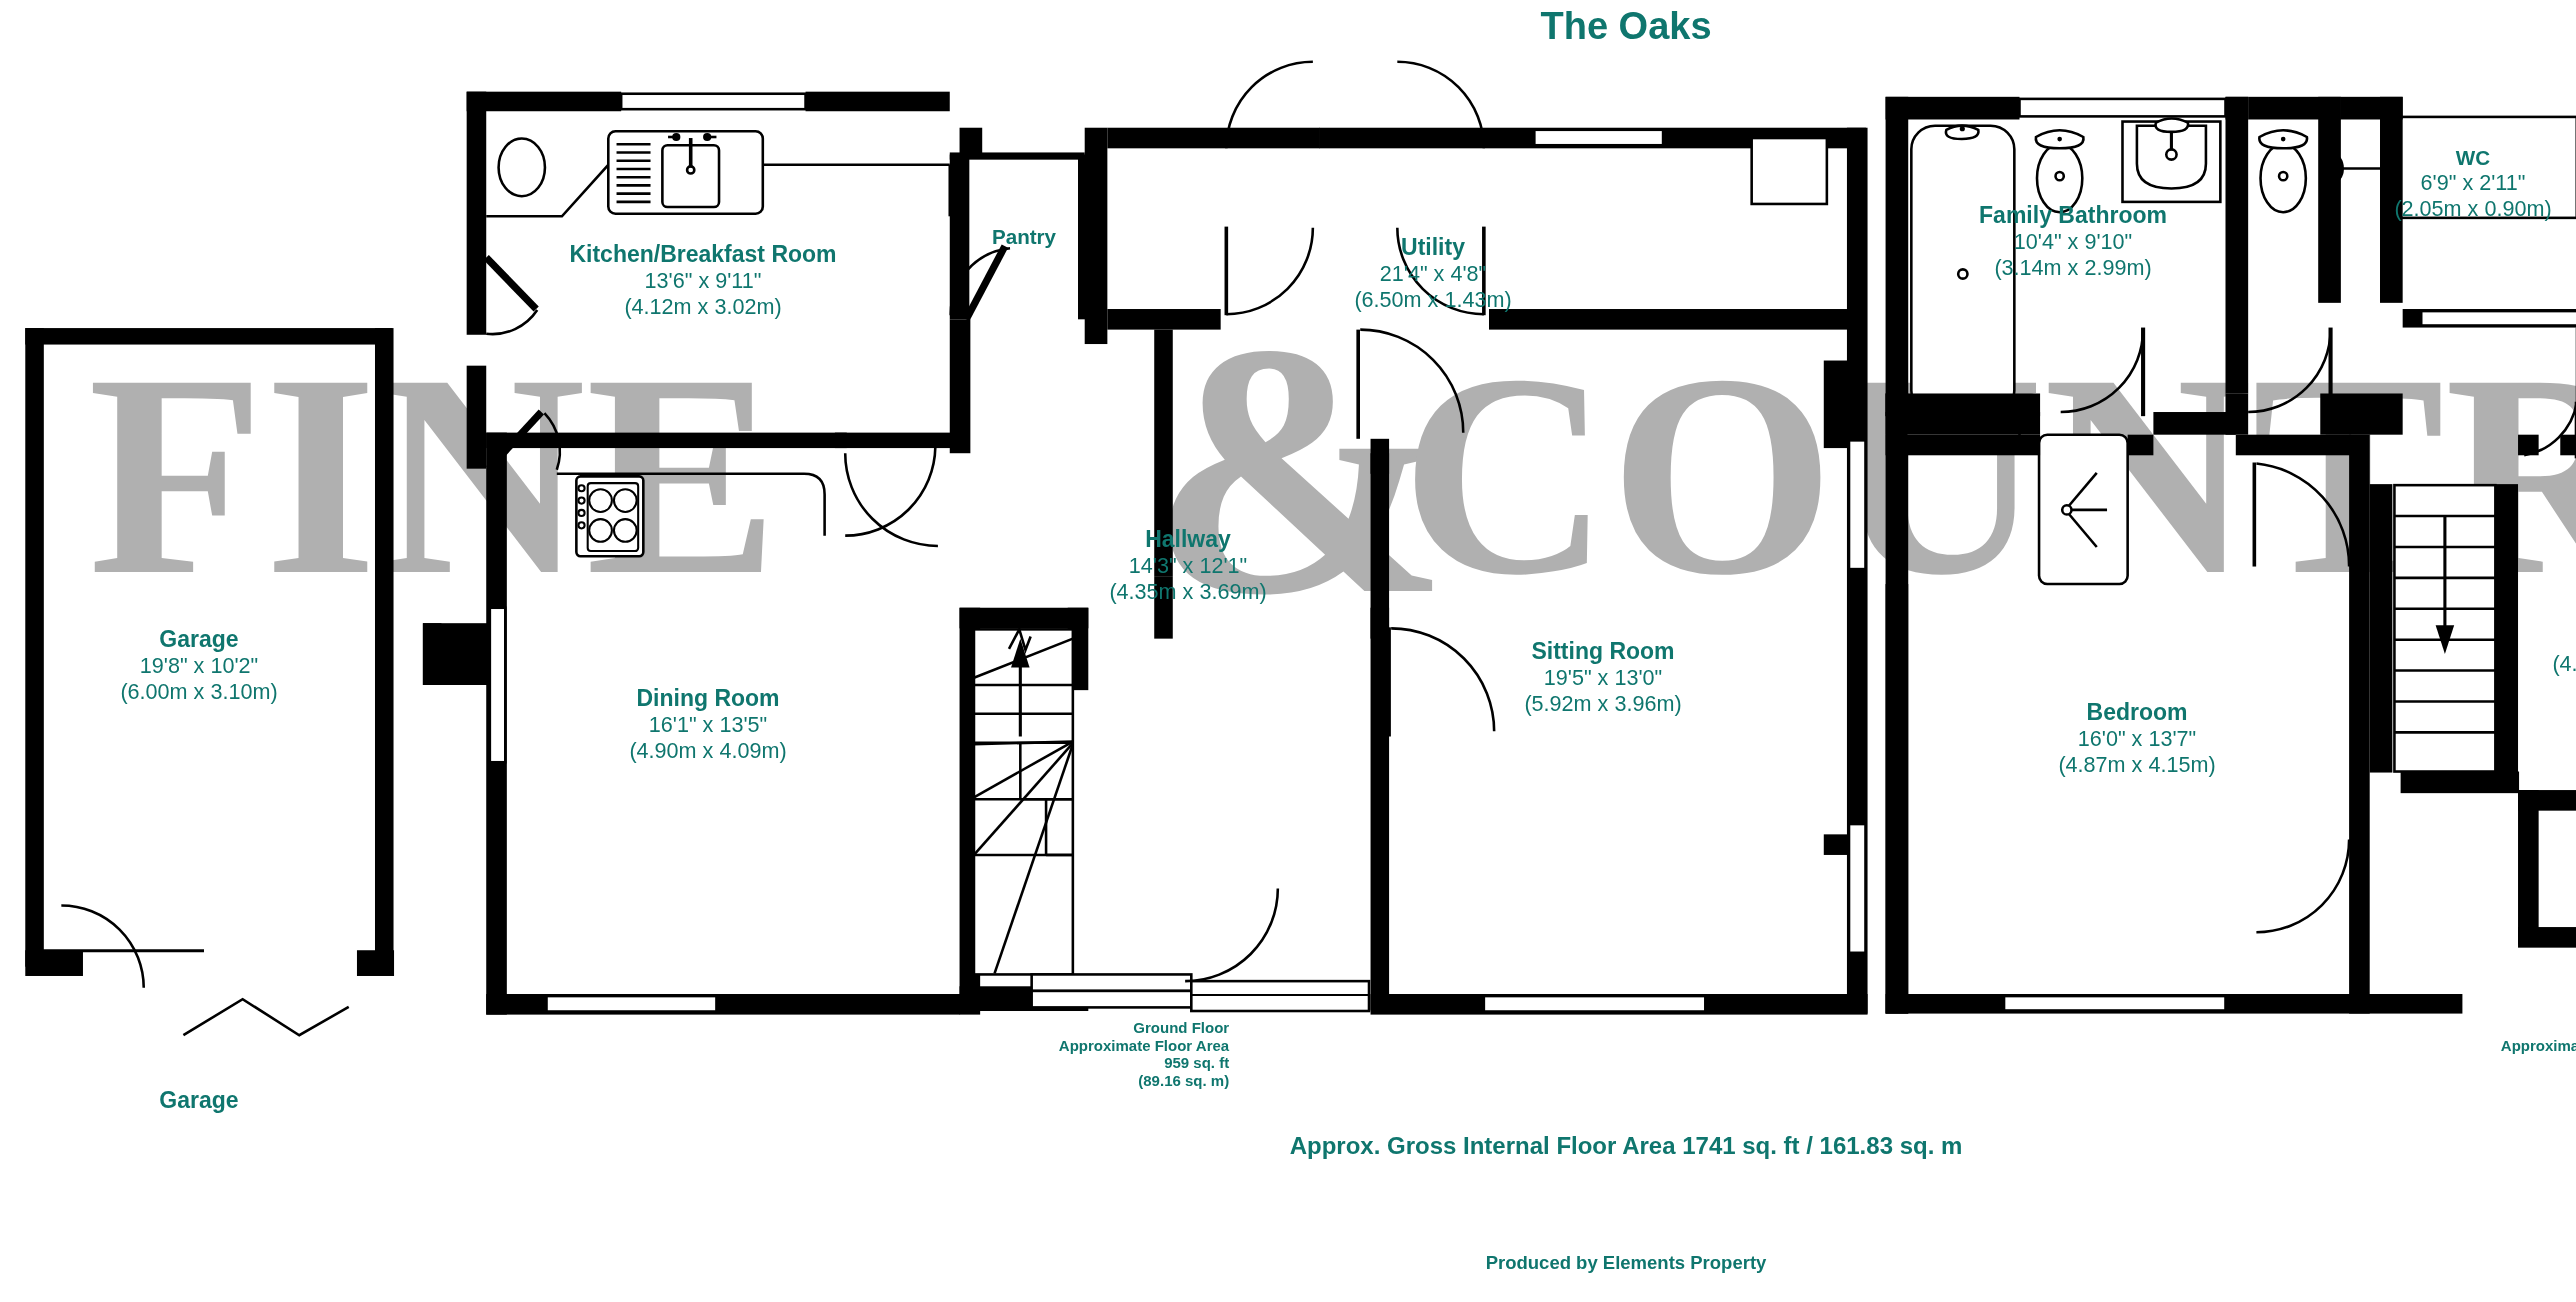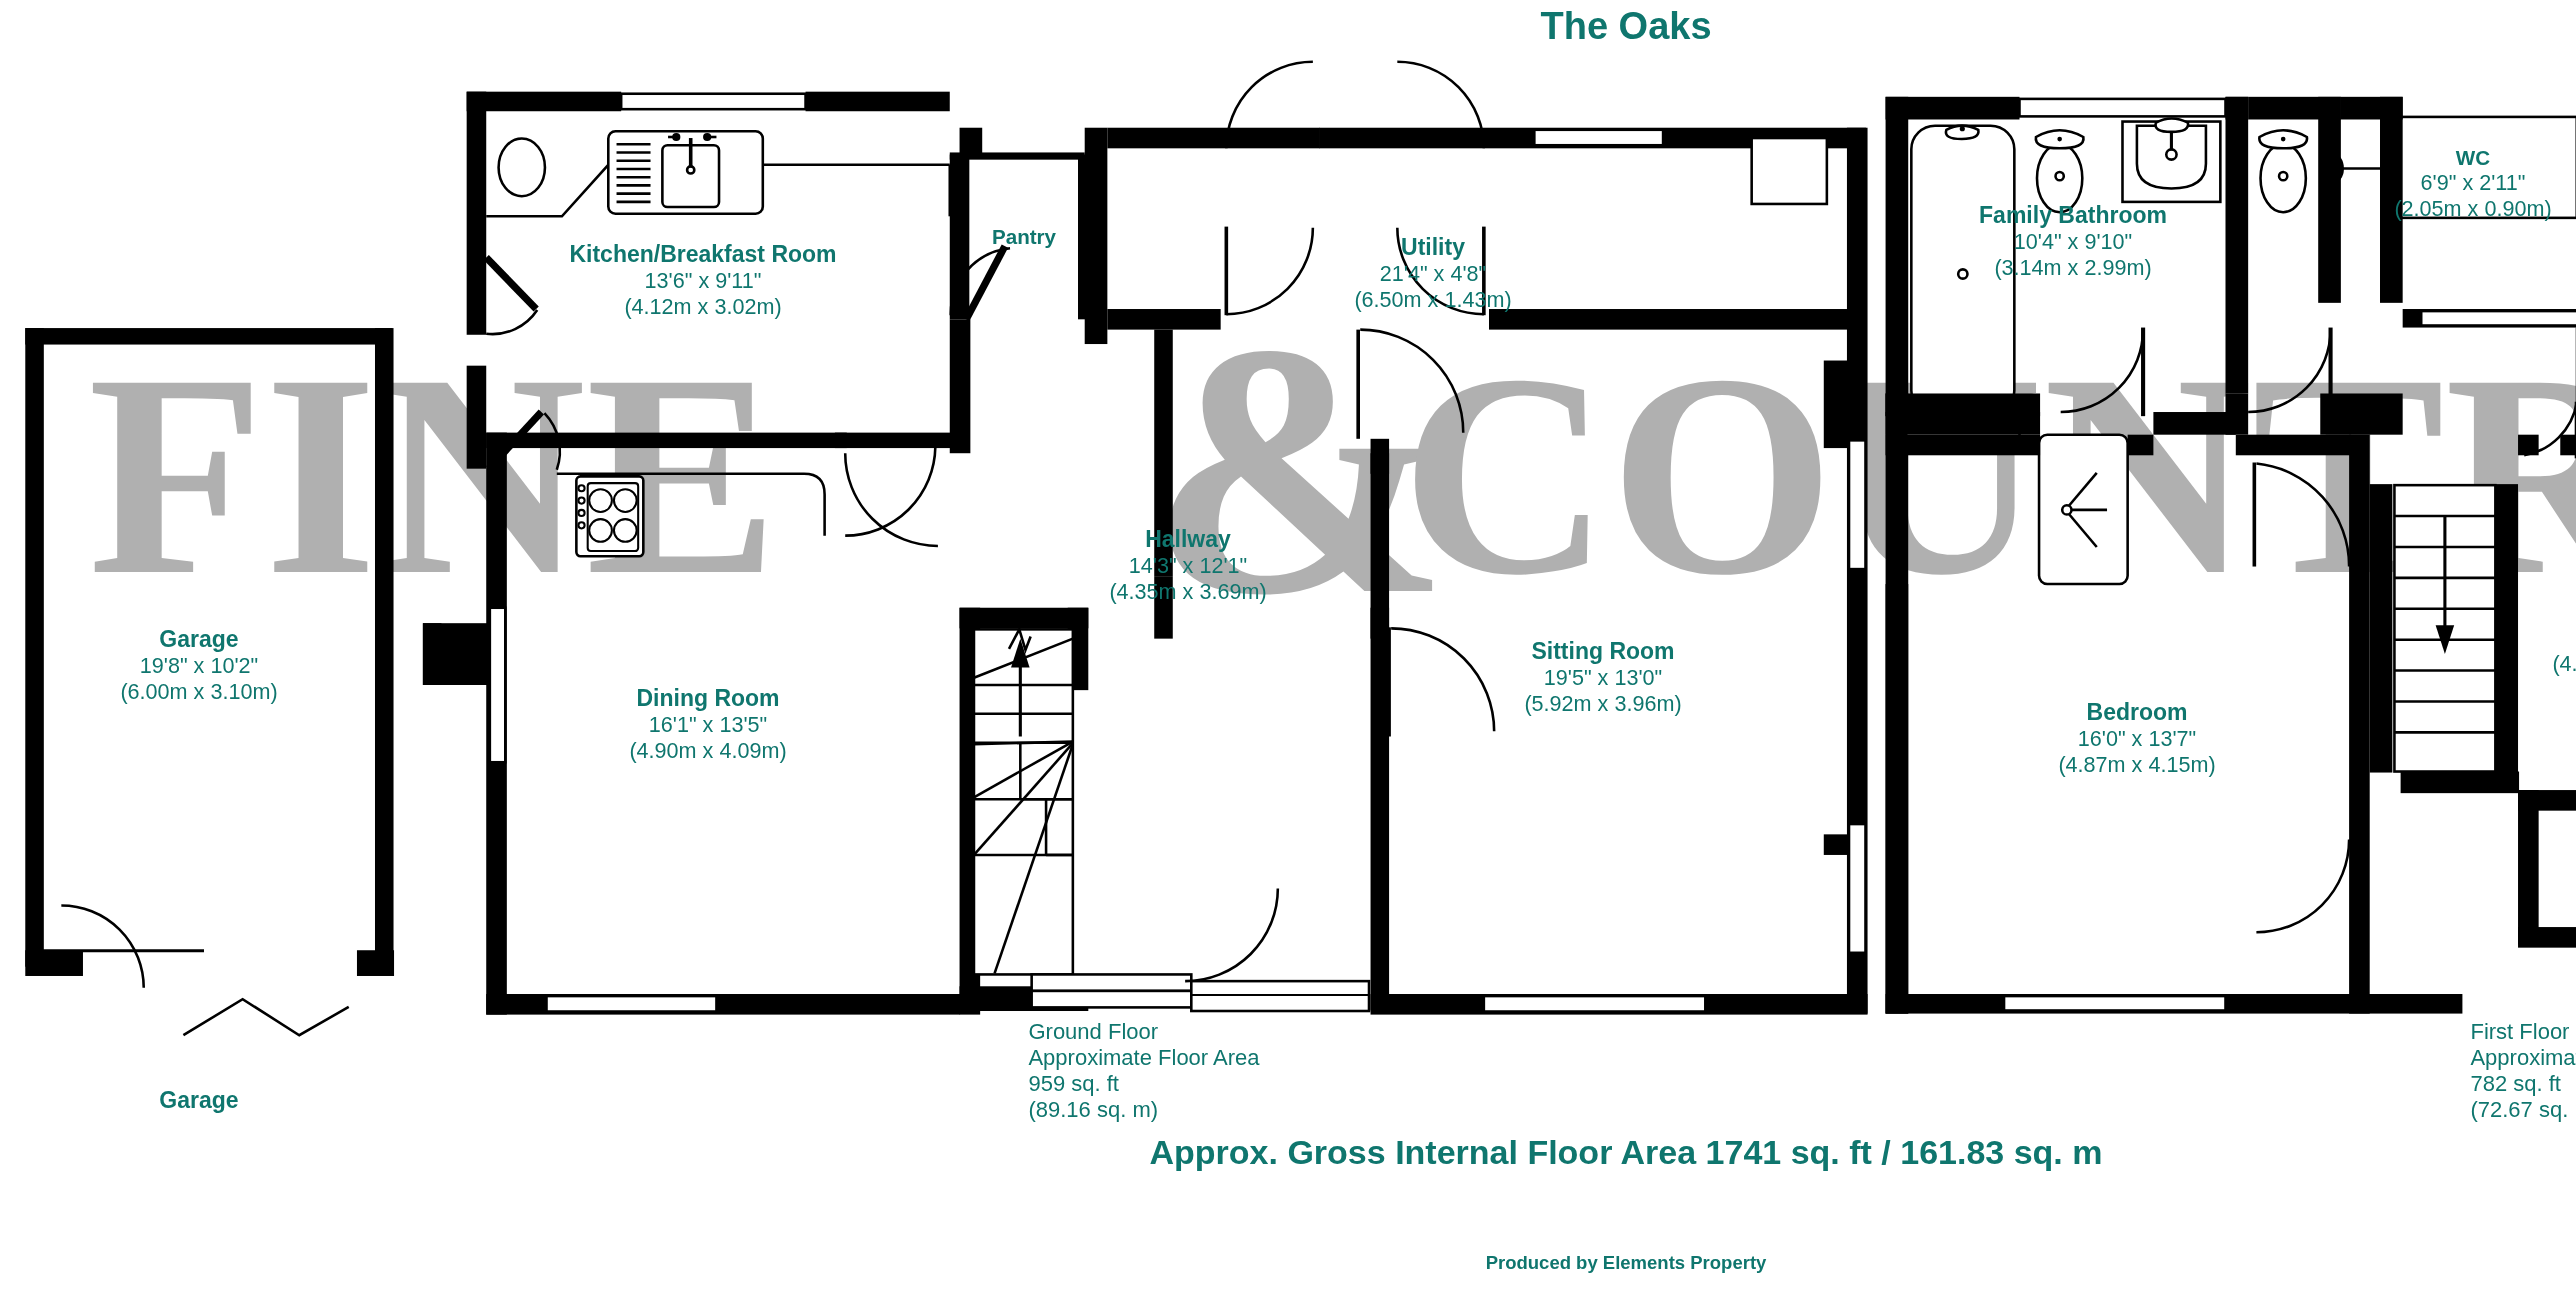--- a/index.html
+++ b/index.html
@@ -48,26 +48,26 @@
   }
   .room-dim {
     font-size: 21.6px;
     font-weight: normal;
   }
   .small-name {
     font-size: 20.6px;
     font-weight: bold;
   }
   .area-block {
-    font-size: 22px;
-    font-weight: normal;
-    text-align: left;
+    font-size: 15px;
+    font-weight: bold;
+    text-align: right;
   }
   .gross-line {
-    font-size: 34px;
+    font-size: 24px;
     font-weight: bold;
   }
   .disc-line {
     font-size: 20.6px;
     font-weight: normal;
   }
   .prod-line {
     font-size: 18.5px;
     font-weight: bold;
   }

